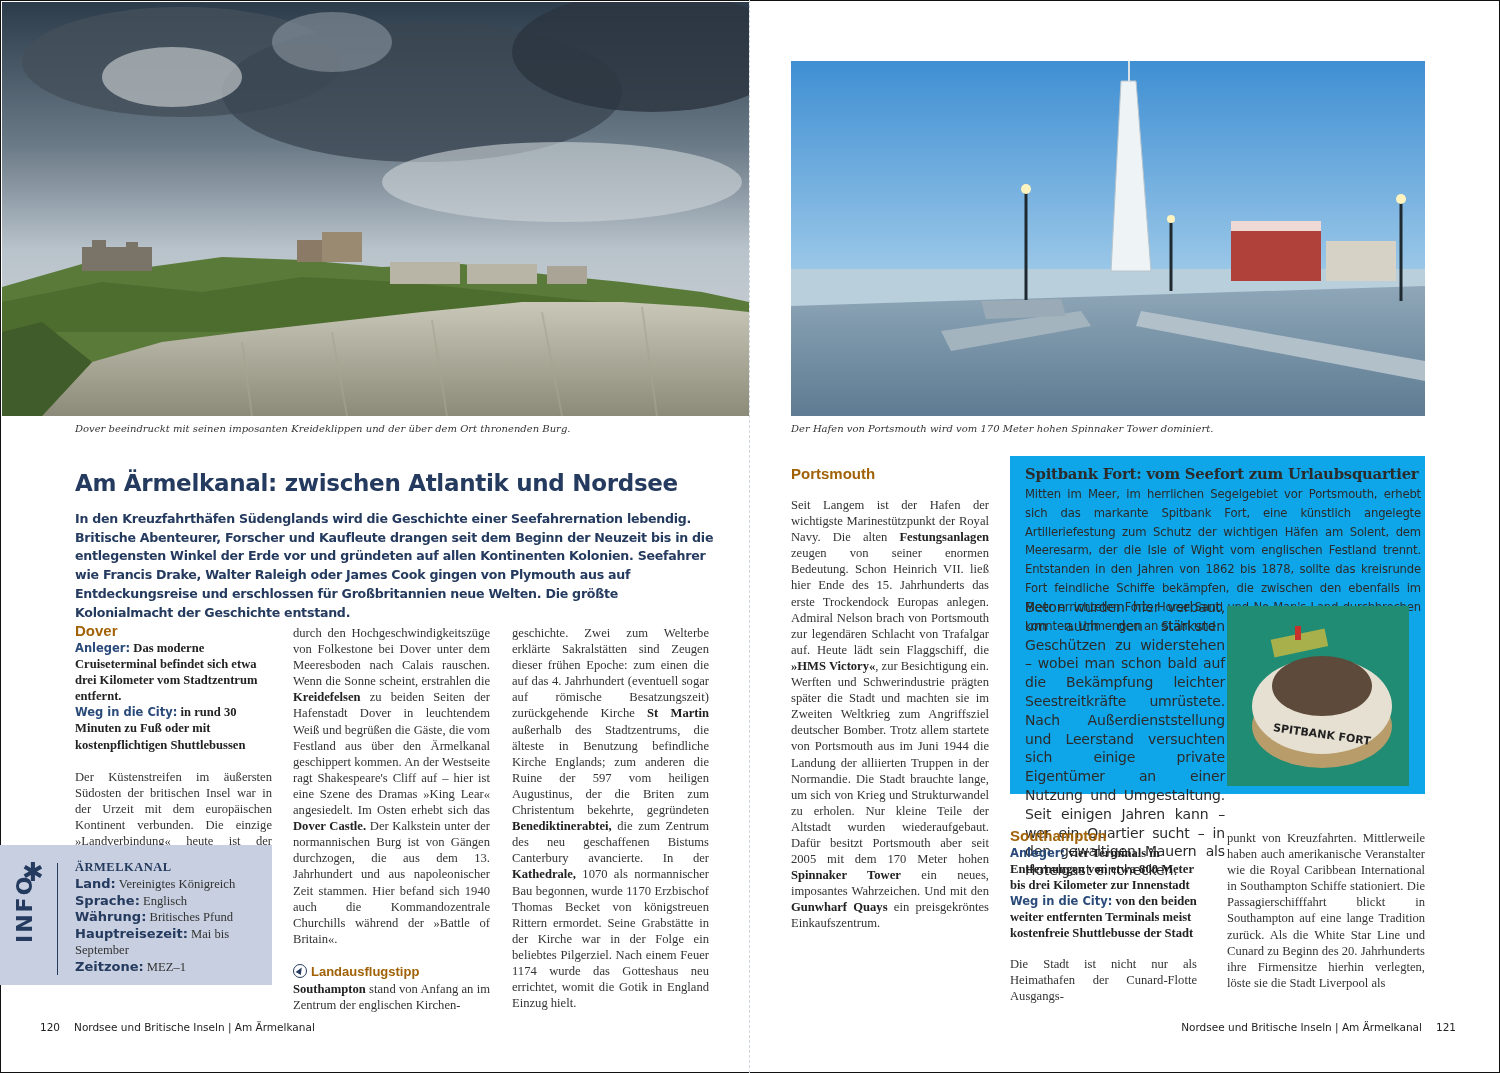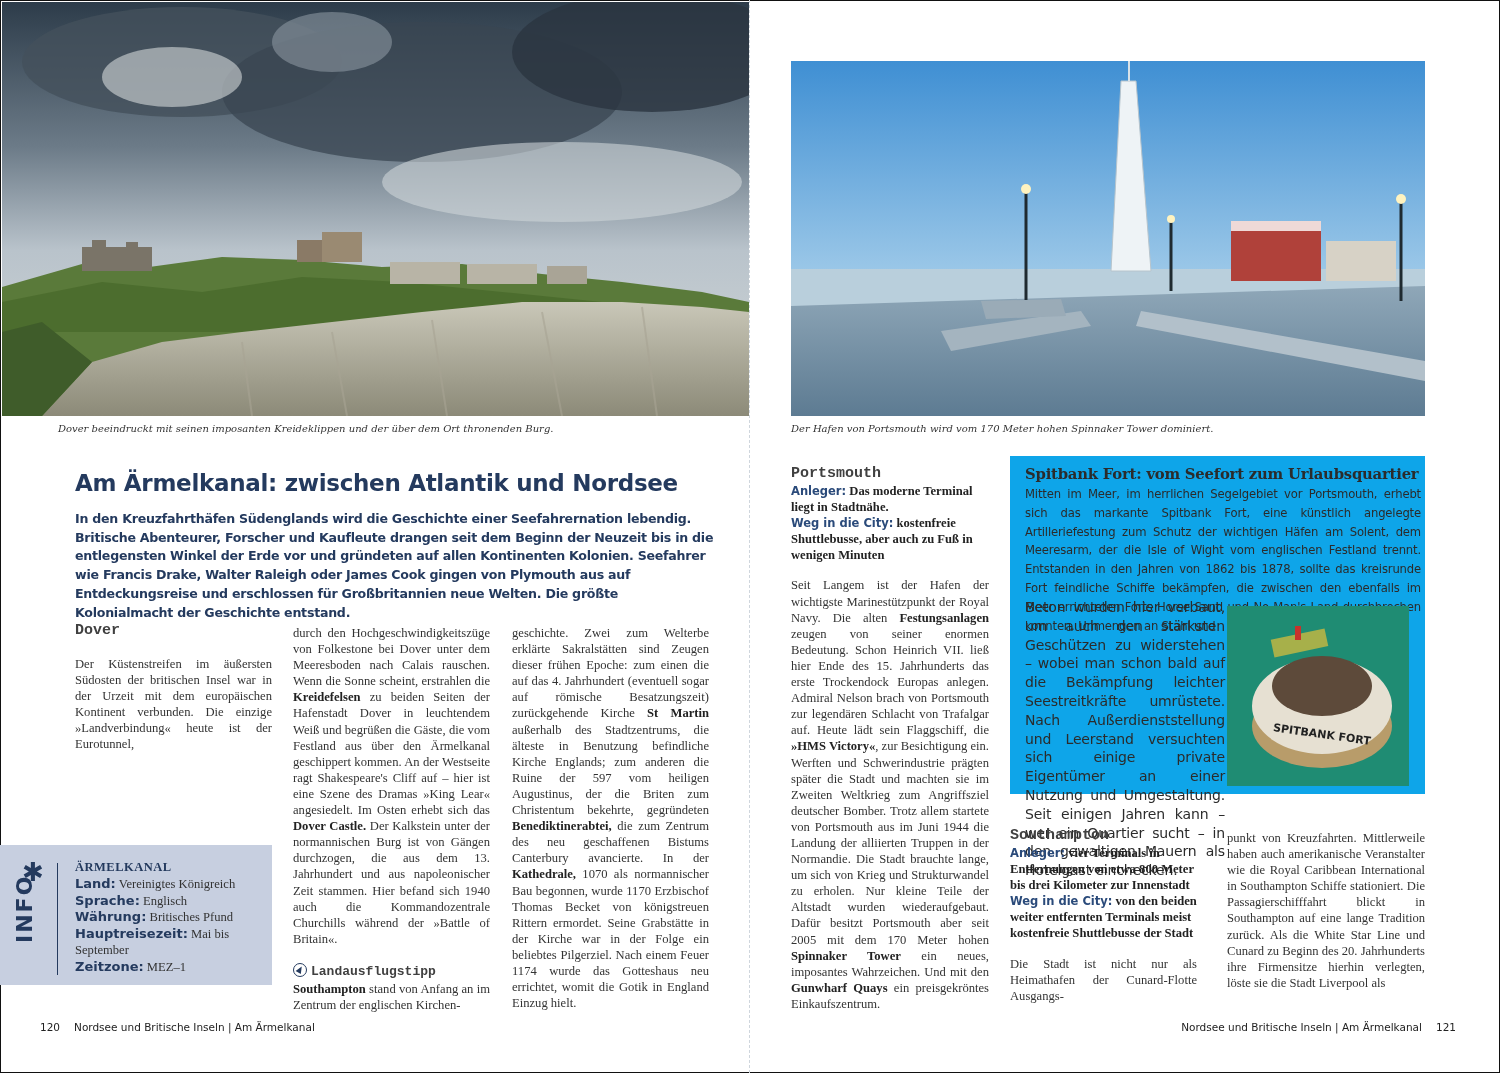--- a/index.html
+++ b/index.html
@@ -5,21 +5,21 @@
   html, body { margin:0; padding:0; }
   body { width:1500px; height:1073px; background:#fff; position:relative; overflow:hidden; font-family:"DejaVu Serif", serif; color:#2a2a2a; }
   .frame { position:absolute; left:0; top:0; width:1498px; height:1071px; border:1px solid #111; }
   .gutter { position:absolute; left:749px; top:0; width:1px; height:1073px; border-left:1px dashed #cfd6dd; }
   .photo { position:absolute; overflow:hidden; }
   .caption { position:absolute; font-family:"DejaVu Serif", serif; font-style:italic; font-size:10px; color:#333; white-space:nowrap; }
   .h1 { position:absolute; left:75px; top:470px; font-family:"DejaVu Sans", sans-serif; font-weight:bold; font-size:23px; color:#243a5e; letter-spacing:-0.3px; white-space:nowrap; }
   .lead { position:absolute; left:75px; top:510px; width:640px; font-family:"DejaVu Sans", sans-serif; font-weight:bold; font-size:12.6px; line-height:18.7px; color:#243a5e; letter-spacing:-0.25px; }
   .col { position:absolute; font-family:"Liberation Serif", serif; font-size:12.6px; line-height:16.1px; color:#333; text-align:justify; hyphens:manual; }
   .col b { color:#222; }
-  .sub { font-family:Liberation Mono, monospace; font-weight:bold; font-size:15px; color:#404040; line-height:18px; }
+  .sub { font-family:Liberation Sans, sans-serif; font-weight:bold; font-size:15px; color:#a16207; line-height:18px; }
   .lbl { font-family:"DejaVu Sans", sans-serif; font-weight:bold; color:#2a4a7a; font-size:11.5px; }
   .facts { font-family:"Liberation Serif", serif; font-weight:bold; font-size:12.6px; line-height:16.1px; color:#222; text-align:left; }
   .gap { height:16px; }
   .info { position:absolute; left:0; top:845px; width:272px; height:140px; background:#c7cfe0; }
   .info-tag { position:absolute; left:10px; top:20px; width:44px; height:105px; }
   .info-tag .word { position:absolute; left:2px; top:78px; transform:rotate(-90deg); transform-origin:0 0; font-family:"DejaVu Sans", sans-serif; font-weight:bold; font-size:22px; color:#243a5e; letter-spacing:2px; white-space:nowrap; }
   .info-tag .star { position:absolute; left:12px; top:-8px; font-family:"DejaVu Sans", sans-serif; font-size:26px; color:#243a5e; }
   .info-rule { position:absolute; left:57px; top:18px; width:1px; height:112px; background:#243a5e; }
   .info-body { position:absolute; left:75px; top:15px; width:190px; font-family:"Liberation Serif", serif; font-size:12.6px; line-height:15.8px; color:#333; }
   .info-body .title { font-family:Liberation Serif, serif; font-weight:bold; font-size:12.5px; color:#243a5e; letter-spacing:0.5px; }
@@ -77,21 +77,21 @@
     </g>
     <g stroke="#a8a494" stroke-width="2" opacity="0.6">
       <line x1="240" y1="340" x2="250" y2="414"></line>
         <line x1="330" y1="330" x2="345" y2="414"></line>
         <line x1="430" y1="318" x2="445" y2="414"></line>
         <line x1="540" y1="310" x2="560" y2="414"></line>
         <line x1="640" y1="305" x2="655" y2="414"></line>
     </g>
   </svg>
 </div>
-<div class="caption" style="left:58px;top:423px;">Dover beeindruckt mit seinen imposanten Kreideklippen und der über dem Ort thronenden Burg.</div>
+<div class="caption" style="left:75px;top:423px;">Dover beeindruckt mit seinen imposanten Kreideklippen und der über dem Ort thronenden Burg.</div>
 
 <div class="photo" style="left:791px;top:61px;width:634px;height:355px;">
   <svg width="634" height="355" viewBox="0 0 634 355">
     <defs>
       <linearGradient id="sky2" x1="0" y1="0" x2="0" y2="1">
         <stop offset="0" stop-color="#3f8fd3"></stop>
           <stop offset="0.6" stop-color="#9cc8e8"></stop>
           <stop offset="1" stop-color="#d7e6ee"></stop>
       </linearGradient>
       <linearGradient id="pave" x1="0" y1="0" x2="0" y2="1">
@@ -122,20 +122,26 @@
     <path d="M190 240 L270 238 L275 255 L195 258 Z" fill="#9aabb7"></path>
   </svg>
 </div>
 <div class="caption" style="left:791px;top:423px;">Der Hafen von Portsmouth wird vom 170 Meter hohen Spinnaker Tower dominiert.</div>
 
 <div class="h1">Am Ärmelkanal: zwischen Atlantik und Nordsee</div>
 <div class="lead">In den Kreuzfahrthäfen Südenglands wird die Geschichte einer Seefahrernation lebendig. Britische Abenteurer, Forscher und Kaufleute drangen seit dem Beginn der Neuzeit bis in die entlegensten Winkel der Erde vor und gründeten auf allen Kontinenten Kolonien. Seefahrer wie Francis Drake, Walter Raleigh oder James Cook gingen von Plymouth aus auf Entdeckungsreise und erschlossen für Großbritannien neue Welten. Die größte Kolonialmacht der Geschichte entstand.</div>
 
 <div class="col" style="left:75px;top:622px;width:197px;">
   <div class="sub">Dover</div>
+  <div class="facts">
+    <span class="lbl">Anleger:</span>
+    <span>Das moderne Cruiseterminal befindet sich etwa drei Kilometer vom Stadtzentrum entfernt.</span><br>
+    <span class="lbl">Weg in die City:</span>
+    <span>in rund 30 Minuten zu Fuß oder mit kostenpflichtigen Shuttlebussen</span>
+  </div>
   <div class="gap"></div>
   <div>Der Küstenstreifen im äußersten Südosten der britischen Insel war in der Urzeit mit dem europäischen Kontinent verbunden. Die einzige »Landverbindung« heute ist der Eurotunnel,</div>
 </div>
 
 <div class="col" style="left:293px;top:625px;width:197px;">
   <span>durch den Hochgeschwindigkeitszüge von Folkestone bei Dover unter dem Meeresboden nach Calais rauschen. Wenn die Sonne scheint, erstrahlen die </span><b>Kreidefelsen</b><span> zu beiden Seiten der Hafenstadt Dover in leuchtendem Weiß und begrüßen die Gäste, die vom Festland aus über den Ärmelkanal geschippert kommen. An der Westseite ragt Shakespeare's Cliff auf – hier ist eine Szene des Dramas »King Lear« angesiedelt. Im Osten erhebt sich das </span><b>Dover Castle.</b><span> Der Kalkstein unter der normannischen Burg ist von Gängen durchzogen, die aus dem 13. Jahrhundert und aus napoleonischer Zeit stammen. Hier befand sich 1940 auch die Kommandozentrale Churchills während der »Battle of Britain«.</span>
   <div class="gap"></div>
   <div class="sub" style="font-size:13px;"><span class="tip-icon"></span><span>Landausflugstipp</span></div>
   <b>Southampton</b><span> stand von Anfang an im Zentrum der englischen Kirchen-</span>
 </div>
@@ -155,26 +161,20 @@
     <div><span class="k">Land:</span> <span>Vereinigtes Königreich</span></div>
     <div><span class="k">Sprache:</span> <span>Englisch</span></div>
     <div><span class="k">Währung:</span> <span>Britisches Pfund</span></div>
     <div><span class="k">Hauptreisezeit:</span> <span>Mai bis September</span></div>
     <div><span class="k">Zeitzone:</span> <span>MEZ–1</span></div>
   </div>
 </div>
 
 <div class="col" style="left:791px;top:465px;width:198px;">
   <div class="sub">Portsmouth</div>
-  <div class="facts">
-    <span class="lbl">Anleger:</span>
-    <span>Das moderne Terminal liegt in Stadtnähe.</span><br>
-    <span class="lbl">Weg in die City:</span>
-    <span>kostenfreie Shuttlebusse, aber auch zu Fuß in wenigen Minuten</span>
-  </div>
   <div class="gap" style="height:14px;"></div>
   <span>Seit Langem ist der Hafen der wichtigste Marinestützpunkt der Royal Navy. Die alten </span><b>Festungsanlagen</b><span> zeugen von seiner enormen Bedeutung. Schon Heinrich VII. ließ hier Ende des 15. Jahrhunderts das erste Trockendock Europas anlegen. Admiral Nelson brach von Portsmouth zur legendären Schlacht von Trafalgar auf. Heute lädt sein Flaggschiff, die </span><b>»HMS Victory«</b><span>, zur Besichtigung ein. Werften und Schwerindustrie prägten später die Stadt und machten sie im Zweiten Weltkrieg zum Angriffsziel deutscher Bomber. Trotz allem startete von Portsmouth aus im Juni 1944 die Landung der alliierten Truppen in der Normandie. Die Stadt brauchte lange, um sich von Krieg und Strukturwandel zu erholen. Nur kleine Teile der Altstadt wurden wiederaufgebaut. Dafür besitzt Portsmouth aber seit 2005 mit dem 170 Meter hohen </span><b>Spinnaker Tower</b><span> ein neues, imposantes Wahrzeichen. Und mit den </span><b>Gunwharf Quays</b><span> ein preisgekröntes Einkaufszentrum.</span>
 </div>
 
 <div class="box">
   <div class="box-title">Spitbank Fort: vom Seefort zum Urlaubsquartier</div>
   <div class="box-text1">Mitten im Meer, im herrlichen Segelgebiet vor Portsmouth, erhebt sich das markante Spitbank Fort, eine künstlich angelegte Artilleriefestung zum Schutz der wichtigen Häfen am Solent, dem Meeresarm, der die Isle of Wight vom englischen Festland trennt. Entstanden in den Jahren von 1862 bis 1878, sollte das kreisrunde Fort feindliche Schiffe bekämpfen, die zwischen den ebenfalls im Meer errichteten Forts Horse Sand und No Man's Land durchbrechen konnten. Unmengen an Stahl und</div>
   <div class="box-text2">Beton wurden hier verbaut, um auch den stärksten Geschützen zu widerstehen – wobei man schon bald auf die Bekämpfung leichter Seestreitkräfte umrüstete. Nach Außerdienststellung und Leerstand versuchten sich einige private Eigentümer an einer Nutzung und Umgestaltung. Seit einigen Jahren kann – wer ein Quartier sucht – in den gewaltigen Mauern als Hotelgast einchecken.</div>
   <div class="box-photo">
     <svg width="182" height="180" viewBox="0 0 182 180">

